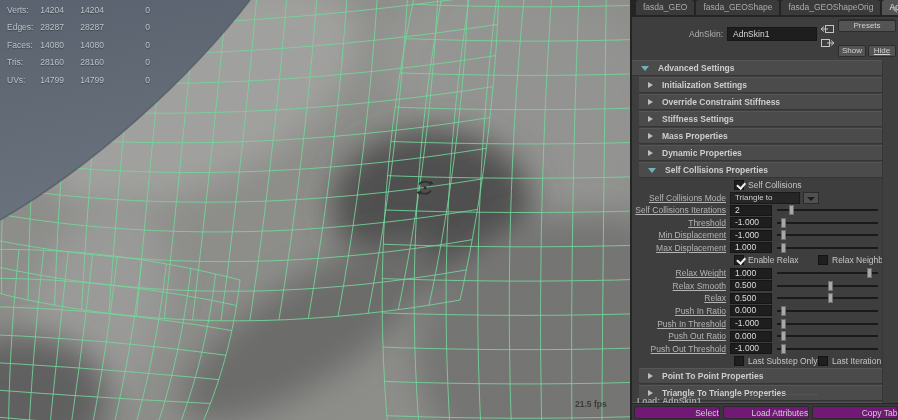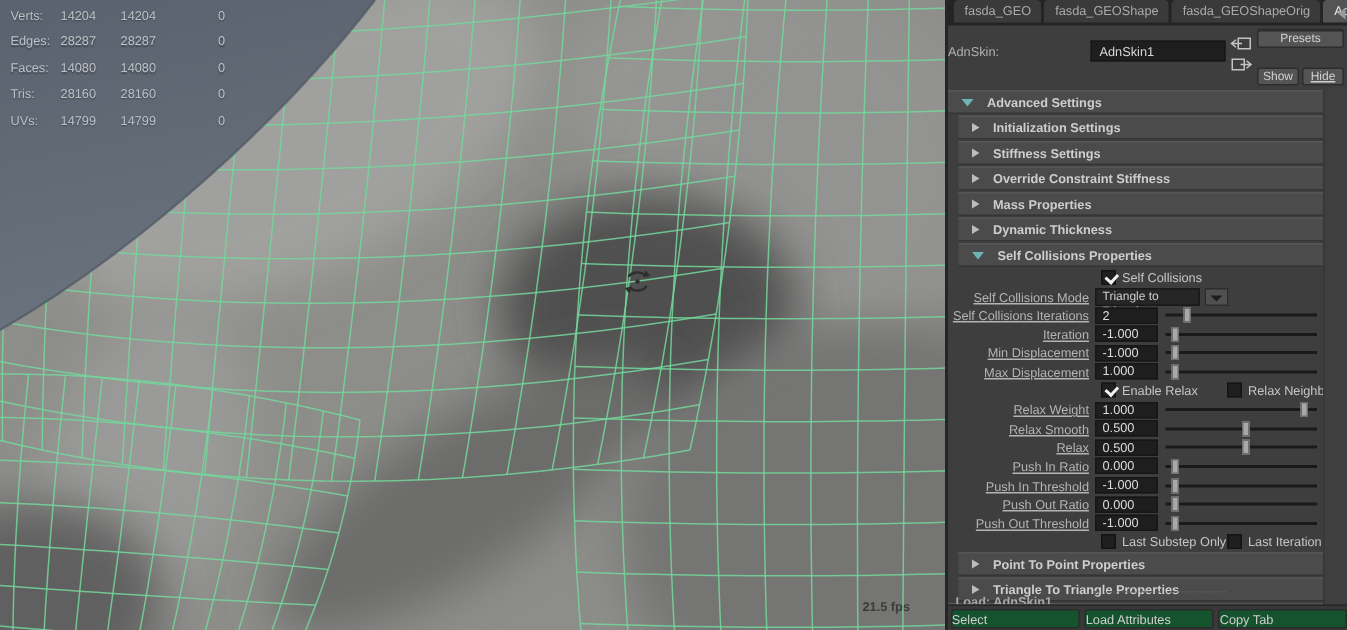--- a/index.html
+++ b/index.html
@@ -24,21 +24,21 @@
   
   #panel { position:absolute; left:630px; top:0; width:268px; height:420px; background:#3e3e3e; border-left:2px solid #252525; }
   
   #tabbar { position:absolute; left:0; top:0; width:100%; height:17px; background:#242424; display:flex; align-items:flex-start; padding-left:4px; overflow:hidden; }
   .tab { height:15px; line-height:15px; padding:0 7px; margin-right:2px; font-size:8.5px; color:#ababab;
          background:#3a3a3a; border-radius:3px 3px 0 0; white-space:nowrap; flex:0 0 auto; }
   .tab.active { background:#545454; color:#eaeaea; }
   #tab-scroll { position:absolute; right:1px; top:5px; width:0; height:0; border-top:4px solid transparent; border-bottom:4px solid transparent; border-right:5px solid #9a9a9a; }
   
   #nodehead { position:absolute; left:0; top:17px; width:100%; height:43px; }
-  #node-label { position:absolute; left:0; top:12px; width:91px; font-size:8.5px; color:#b0b0b0; }
+  #node-label { position:absolute; left:0; top:12px; width:91px; text-align:right; font-size:8.5px; color:#b0b0b0; }
   #node-field { position:absolute; left:95px; top:10px; width:90px; height:14px; background:#1e1e1e; border:1px solid #171717;
                 color:#d8d8d8; font-size:8.5px; line-height:12px; padding-left:5px; }
   .conn-icon { position:absolute; left:188px; }
   #conn-in { top:6px; } #conn-out { top:20px; }
   .hbtn { position:absolute; left:206px; width:58px; height:12px; background:#545454; border:1px solid #2d2d2d; border-radius:2px;
           color:#d2d2d2; font-size:8px; text-align:center; line-height:10px; }
   #btn-focus { top:2px; } #btn-presets { top:3px; }
   #btn-show { top:28px; width:28px; } #btn-hide { top:28px; left:236px; width:28px;text-decoration:underline; }
   
   #attr-area { position:absolute; left:0; top:60px; width:250px; }
@@ -65,22 +65,22 @@
   .cbitem.second { left:186px; }
   .cb { position:relative; width:10px; height:10px; background:#1f1f1f; border:1px solid #141414; }
   .cb.checked::after { content:""; position:absolute; left:1.5px; top:1px; width:6px; height:3.5px;
                        border-left:2px solid #f0f0f0; border-bottom:2px solid #f0f0f0; transform:rotate(-48deg); }
   .cblabel { margin-left:4px; font-size:8.5px; color:#c6c6c6; white-space:nowrap; }
   
   #notesrow { position:absolute; left:0; top:392px; width:268px; height:11px; overflow:hidden; }
   #notes-dots { position:absolute; left:97px; top:2px; width:88px; border-top:1px dotted #5c5c5c; }
   #notes-text { position:absolute; left:5px; top:4px; font-size:8.5px; font-weight:bold; color:#a8a8a8; }
   #bottombar { position:absolute; left:0; top:403px; width:268px; height:17px; background:#383838; border-top:1px solid #272727; display:flex; }
-  .bbtn { flex:1; margin:1.5px 1.5px; background:#14532d; border:1px solid #2b2b2b; border-radius:2px;
-          color:#cfcfcf; font-size:8.5px; text-align:left; line-height:12px; }
+  .bbtn { flex:1; margin:1.5px 1.5px; background:#701a75; border:1px solid #2b2b2b; border-radius:2px;
+          color:#cfcfcf; font-size:8.5px; text-align:right; line-height:12px; }
 </style>
 </head>
 <body>
 
 <div id="app">
 
   <div id="viewport">
     <svg id="vp-svg" width="630" height="420">
       <defs>
         <linearGradient id="bgGrad" x1="0" y1="0" x2="0.3" y2="1">
@@ -267,33 +267,33 @@
         <div class="sec">
           <span class="arrow open"></span>
           <span class="seclabel">Advanced Settings</span>
         </div>
         <div class="sec lvl1">
           <span class="arrow closed"></span>
           <span class="seclabel">Initialization Settings</span>
         </div>
         <div class="sec lvl1">
           <span class="arrow closed"></span>
+          <span class="seclabel">Override Constraint Stiffness</span>
+        </div>
+        <div class="sec lvl1">
+          <span class="arrow closed"></span>
           <span class="seclabel">Stiffness Settings</span>
         </div>
         <div class="sec lvl1">
           <span class="arrow closed"></span>
-          <span class="seclabel">Override Constraint Stiffness</span>
-        </div>
-        <div class="sec lvl1">
-          <span class="arrow closed"></span>
           <span class="seclabel">Mass Properties</span>
         </div>
         <div class="sec lvl1">
           <span class="arrow closed"></span>
-          <span class="seclabel">Dynamic Thickness</span>
+          <span class="seclabel">Dynamic Properties</span>
         </div>
         <div class="sec lvl1">
           <span class="arrow open"></span>
           <span class="seclabel">Self Collisions Properties</span>
         </div>
         <div class="arow">
           <div class="cbitem">
             <div class="cb checked"></div>
             <span class="cblabel">Self Collisions</span>
           </div>
@@ -307,21 +307,21 @@
         </div>
         <div class="arow">
           <div class="alabel">Self Collisions Iterations</div>
           <div class="nfield">2</div>
           <div class="strack">
             <div class="sline"></div>
             <div class="shandle" style="left: 12.12px;"></div>
           </div>
         </div>
         <div class="arow">
-          <div class="alabel">Iteration</div>
+          <div class="alabel">Threshold</div>
           <div class="nfield">-1.000</div>
           <div class="strack">
             <div class="sline"></div>
             <div class="shandle" style="left: 3.84px;"></div>
           </div>
         </div>
         <div class="arow">
           <div class="alabel">Min Displacement</div>
           <div class="nfield">-1.000</div>
           <div class="strack">

